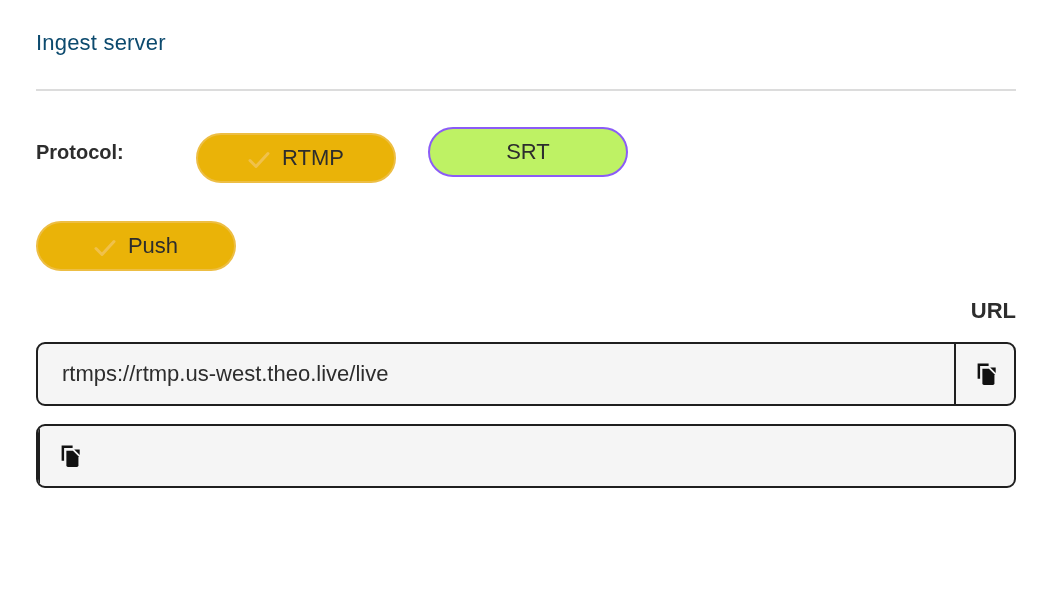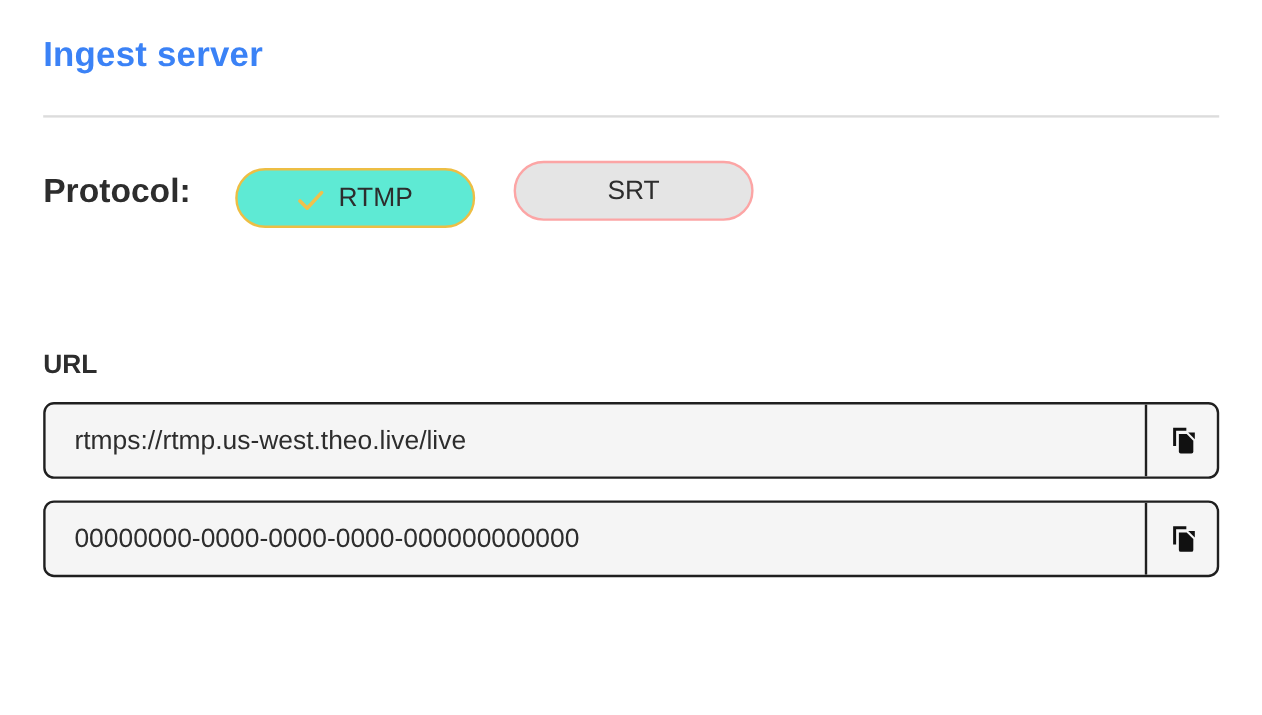--- a/index.html
+++ b/index.html
@@ -6,75 +6,76 @@
   html, body {
     width: 1052px; height: 596px;
     background: #ffffff;
     font-family: "Liberation Sans", "DejaVu Sans", sans-serif;
     color: #2d2d2d;
     overflow: hidden;
   }
   .panel { padding: 30px 36px 0 36px; }
 
   .page-title {
-    font-size: 29px;
-    font-weight: 700;
-    color: #3b82f6;
+    font-size: 22px;
+    font-weight: 400;
+    color: #0c4a6e;
     letter-spacing: 0.2px;
   }
 
   .divider {
     border: none;
     border-top: 2px solid #dcdcdc;
     margin-top: 33px;
   }
 
   .toggle-row {
     display: flex;
     align-items: center;
     margin-top: 36px;
     height: 50px;
   }
   .toggle-row.second { margin-top: 38px; }
 
   .row-label {
     width: 160px;
-    font-size: 28px;
+    font-size: 20px;
     font-weight: 700;
     color: #2d2d2d;
   }
 
   .pill-btn {
     width: 200px;
     height: 50px;
     border-radius: 25px;
     display: flex;
     align-items: center;
     justify-content: center;
     gap: 12px;
     font-size: 22px;
     font-family: inherit;
     color: #2d2d2d;
     cursor: pointer;
-    background: #e5e5e5;
-    border: 2px solid #fca5a5;
+    background: #bef264;
+    border: 2px solid #8b5cf6;
   }
   .pill-btn + .pill-btn { margin-left: 32px; }
   .pill-btn.selected {
-    background: #5eead4;
+    background: #eab308;
     border: 2px solid #edbe44;
     margin-top: 12px;
   }
   .check-icon { width: 22px; height: 18px; display: inline-block; }
 
   .field-label {
     font-size: 22px;
     font-weight: 700;
-    margin-top: 19px;
+    margin-top: 33px;
     color: #2d2d2d;
+    text-align: right;
   }
 
   .copy-field {
     margin-top: 18px;
     height: 64px;
     width: 980px;
     background: #f5f5f5;
     border: 2px solid #1f1f1f;
     border-radius: 9px;
     display: flex;
@@ -122,38 +123,45 @@
         </svg>
       </span>
       <span>RTMP</span>
     </button>
     <button class="pill-btn">
       <span>SRT</span>
     </button>
   </div>
 
   <div class="toggle-row second">
+    <button class="pill-btn selected">
+      <span class="check-icon">
+        <svg viewBox="0 0 22 18" width="22" height="18">
+          <path d="M2 9.5 L8 15.5 L20 2.5" fill="none" stroke="#f0c14b" stroke-width="3" stroke-linecap="round" stroke-linejoin="round"></path>
+        </svg>
+      </span>
+      <span>Push</span>
+    </button>
   </div>
 
   <div class="field-label">URL</div>
   <div class="copy-field">
     <input type="text" value="rtmps://rtmp.us-west.theo.live/live" style="">
     <button class="copy-btn">
       <span class="copy-icon">
         <svg viewBox="0 0 26 26" width="27" height="27">
           <path d="M16 3.6 H6.6 V17" fill="none" stroke="currentColor" stroke-width="2.4"></path>
           <path d="M10 7.4 H16.3 L21.6 12.7 V21.5 A1.5 1.5 0 0 1 20.1 23 H11.5 A1.5 1.5 0 0 1 10 21.5 Z" fill="currentColor"></path>
           <path d="M17.5 6.2 L22.8 11.5 V6.2 Z" fill="currentColor"></path>
         </svg>
       </span>
     </button>
   </div>
 
   <div class="copy-field">
-    <input type="text" value="00000000-0000-0000-0000-000000000000" style="">
     <button class="copy-btn">
       <span class="copy-icon">
         <svg viewBox="0 0 26 26" width="27" height="27">
           <path d="M16 3.6 H6.6 V17" fill="none" stroke="currentColor" stroke-width="2.4"></path>
           <path d="M10 7.4 H16.3 L21.6 12.7 V21.5 A1.5 1.5 0 0 1 20.1 23 H11.5 A1.5 1.5 0 0 1 10 21.5 Z" fill="currentColor"></path>
           <path d="M17.5 6.2 L22.8 11.5 V6.2 Z" fill="currentColor"></path>
         </svg>
       </span>
     </button>
   </div>

